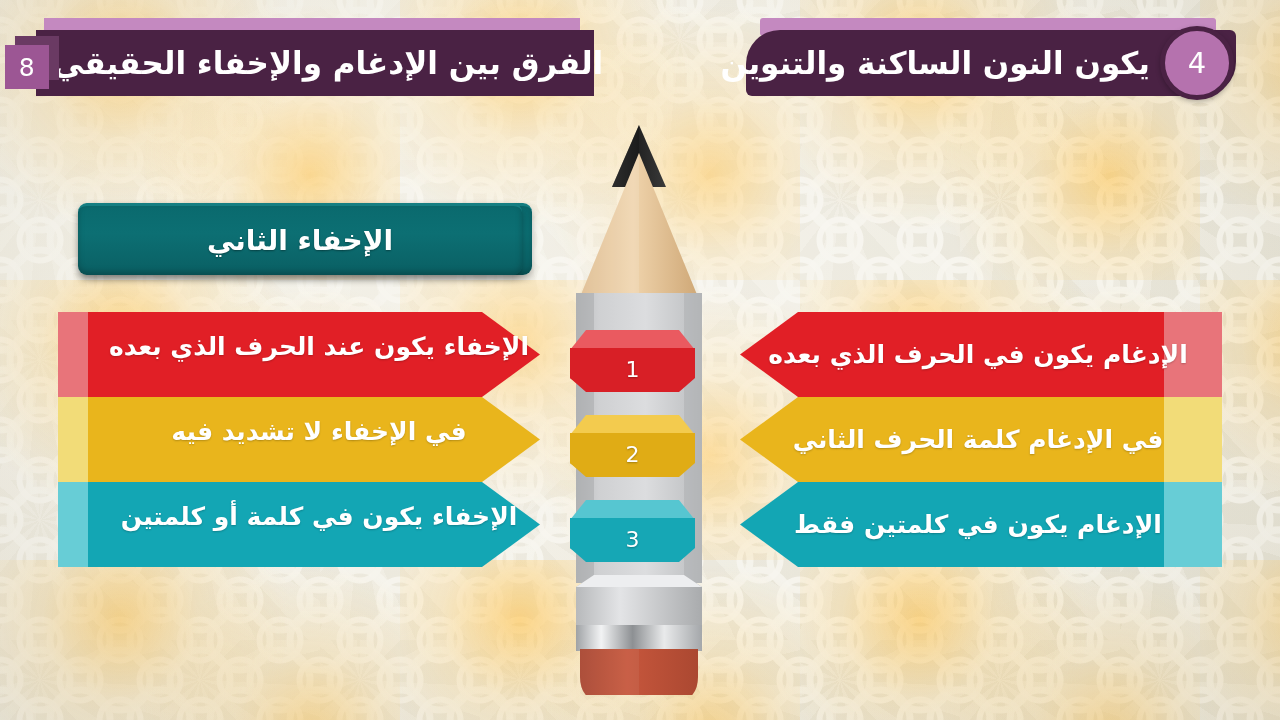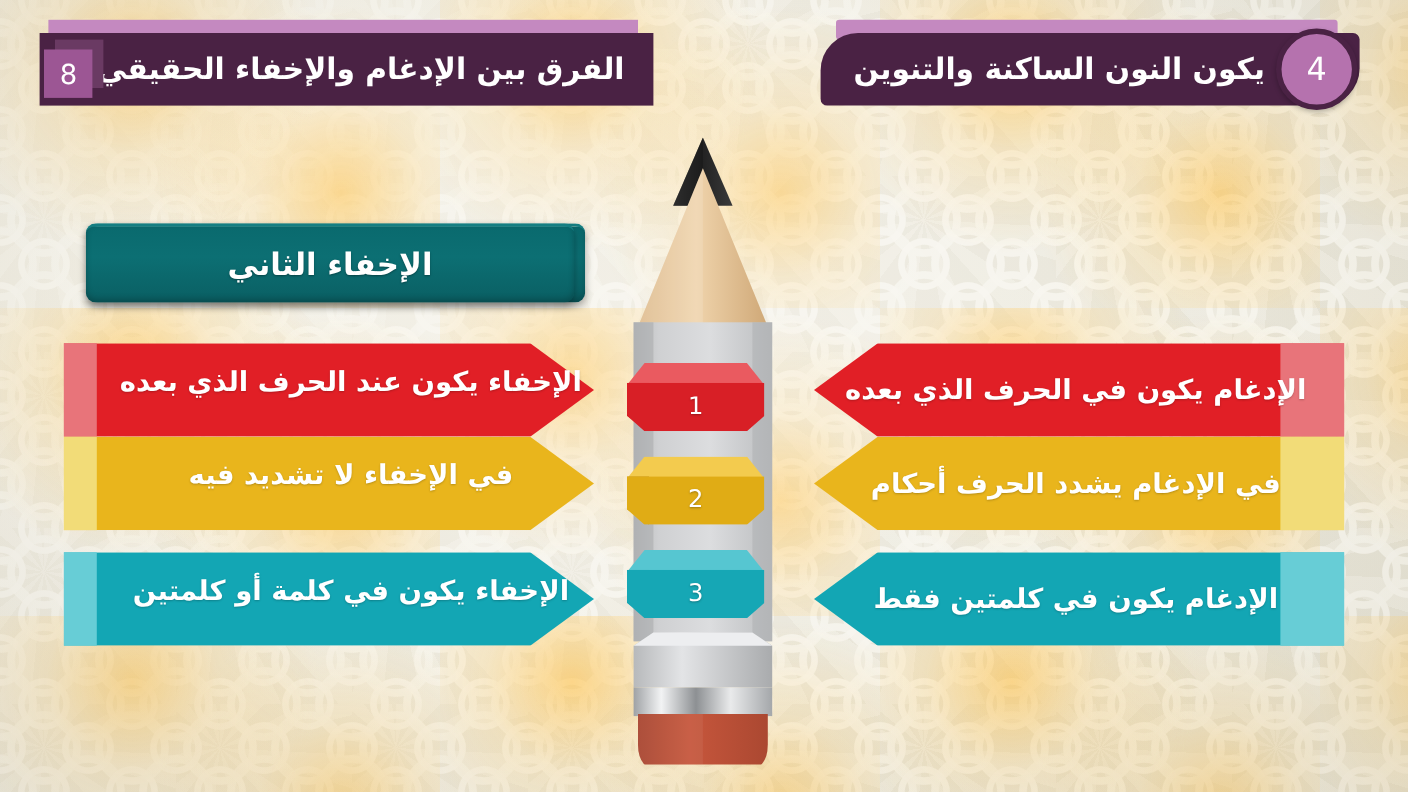--- a/index.html
+++ b/index.html
@@ -76,21 +76,21 @@
   }
   .header-accent {
     position:absolute; height:18px; background:#c489c0; z-index:5;
   }
   .hdr-right { right:44px; left:746px; border-radius:34px 6px 34px 6px; }
   .hdr-right-accent { top:18px; right:64px; left:760px; border-radius:3px; }
   .hdr-left  { left:36px; right:686px; }
   .hdr-left-accent { top:18px; left:44px; right:700px; }
 
   .hdr-title {
-    color:#fff; font-size:27px; font-weight:700;
+    color:#fff; font-size:31px; font-weight:700;
     white-space:nowrap; line-height:1;
   }
   .hdr-right .hdr-title { margin-right:86px; }
   .hdr-left  { justify-content:center; }
   .hdr-left .hdr-title { margin-right:18px; }
 
   .badge-circle {
     position:absolute; top:26px; right:46px;
     width:74px; height:74px; border-radius:50%;
     background:#b572ae;
@@ -162,21 +162,21 @@
     justify-content:center; padding:0 40px 16px 80px;
   }
 
   .arrow-text span {
     color:#fff; font-size:25px; font-weight:700; white-space:nowrap;
     text-shadow:0 1px 2px rgba(0,0,0,.22);
   }
 
   .row-1 { top:312px; }
   .row-2 { top:397px; }
-  .row-3 { top:502px; }
+  .row-3 { top:482px; }
 
   
   #pencil { position:absolute; left:554px; top:125px; width:170px; height:570px; z-index:5; }
 
   
   .num-block {
     position:absolute; left:570px; width:125px; height:62px; z-index:7;
   }
   .nb-top {
     position:absolute; top:0; left:0; right:0; height:20px;
@@ -241,21 +241,21 @@
     <div class="arrow-body" id="r-body-0" style="background: rgb(225, 31, 38);"></div>
     <div class="arrow-tail" id="r-tail-0" style="background: rgb(232, 116, 122);"></div>
     <div class="arrow-text">
       <span>الإدغام يكون في الحرف الذي بعده</span>
     </div>
   </div>
   <div class="arrow-row col-right row-2">
     <div class="arrow-body" id="r-body-1" style="background: rgb(233, 181, 28);"></div>
     <div class="arrow-tail" id="r-tail-1" style="background: rgb(242, 220, 120);"></div>
     <div class="arrow-text">
-      <span>في الإدغام يشدد الحرف أحكام</span>
+      <span>في الإدغام كلمة الحرف الثاني</span>
     </div>
   </div>
   <div class="arrow-row col-right row-3">
     <div class="arrow-body" id="r-body-2" style="background: rgb(19, 166, 180);"></div>
     <div class="arrow-tail" id="r-tail-2" style="background: rgb(103, 205, 214);"></div>
     <div class="arrow-text">
       <span>الإدغام يكون في كلمتين فقط</span>
     </div>
   </div>
 

